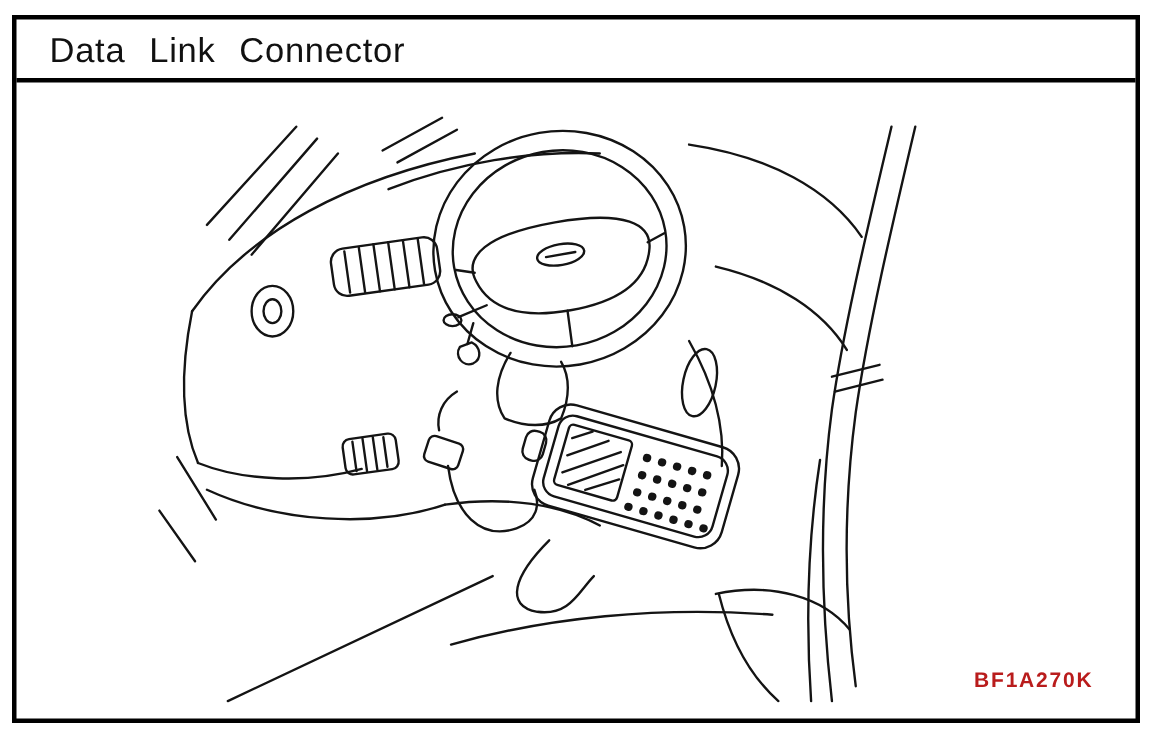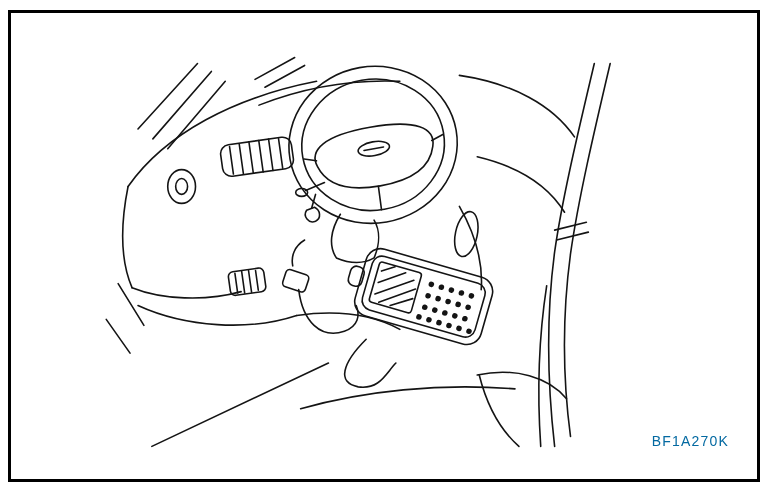--- a/index.html
+++ b/index.html
@@ -42,32 +42,35 @@
     overflow: hidden;
   }
   .figure-area svg {
     display: block;
     width: 100%;
     height: 100%;
   }
   .figure-code {
     position: absolute;
     right: 28px;
-    bottom: 30px;
+    bottom: 18px;
     font-size: 14px;
     letter-spacing: 1.2px;
-    font-weight: 400;
-    color: #0369a1;
+    font-weight: 700;
+    color: #b91c1c;
   }
 </style>
 </head>
 <body>
 
 <div class="frame">
 
+  <div class="title-bar">
+    <span class="title-text">Data Link Connector</span>
+  </div>
 
   <div class="figure-area">
 
     <svg viewBox="0 0 752 424" preserveAspectRatio="xMidYMid meet" role="img">
       <g fill="none" stroke="#141414" stroke-width="1.6" stroke-linecap="round" stroke-linejoin="round">
 
         <g>
           <path d="M128 94 L188 28"></path>
           <path d="M143 104 L202 36"></path>
           <path d="M158 114 L216 46"></path>

